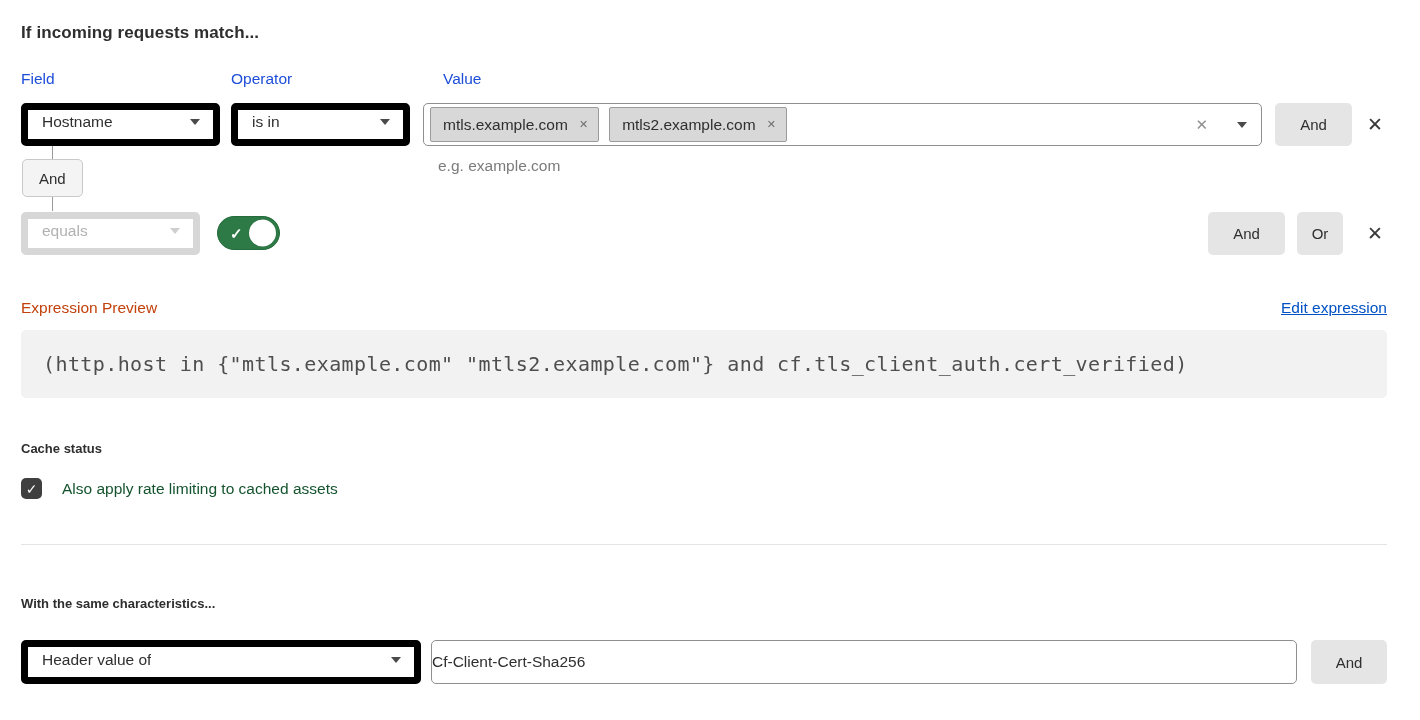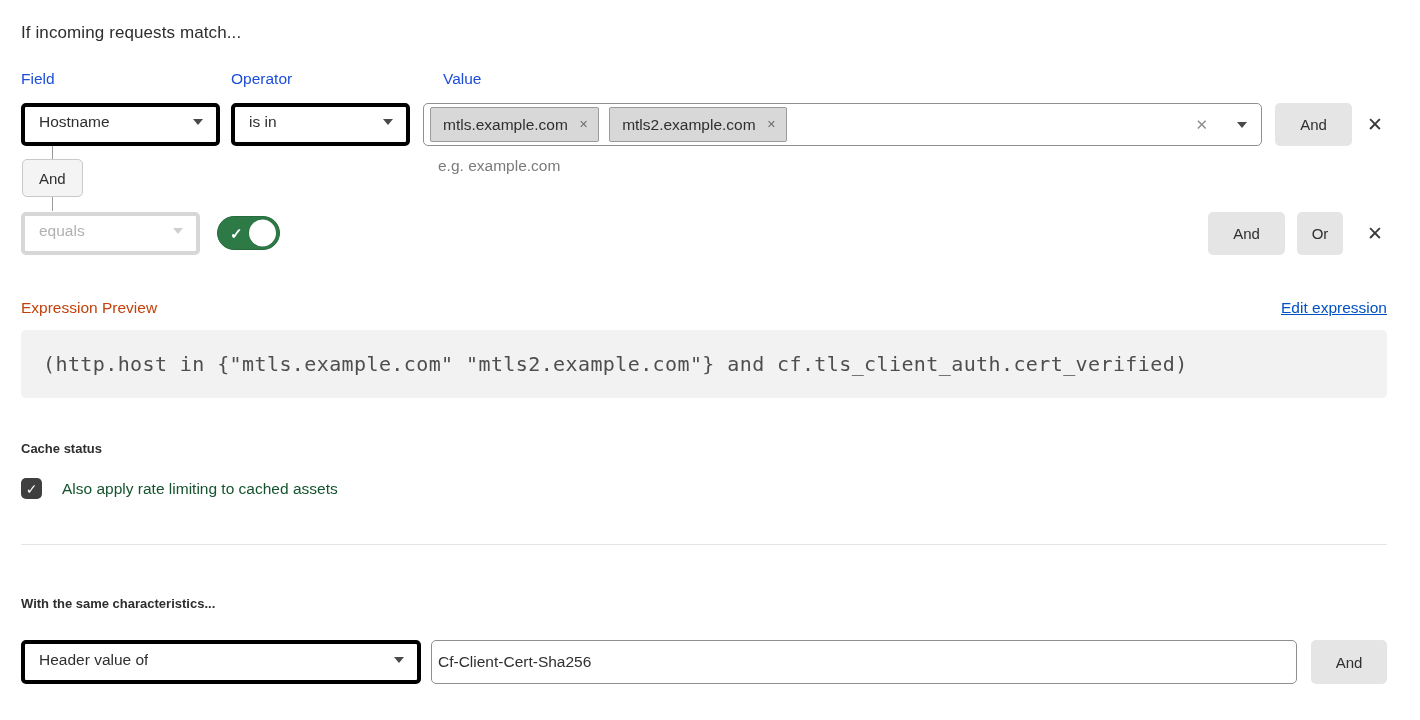--- a/index.html
+++ b/index.html
@@ -8,35 +8,35 @@
     width: 1420px; height: 720px;
     background: #ffffff;
     color: #313131;
     font-family: "Liberation Sans", sans-serif;
     font-size: 15px;
     overflow: hidden;
   }
   .container { padding: 23px 33px 0 21px; }
 
   .section-title {
-    font-size: 17px; font-weight: 400; color: #2e2e2e;
+    font-size: 17px; font-weight: 700; color: #2e2e2e;
     margin: 0 0 27px 0; letter-spacing: .1px;
   }
 
   
   .labels-row { display: flex; margin-bottom: 15px; color: #1d4ed8; font-size: 15.5px; }
   .lbl-field { width: 210px; }
   .lbl-operator { width: 212px; }
   .lbl-value { flex: 1; }
 
   
   .cond-row { display: flex; align-items: center; height: 43px; }
   .select {
     height: 43px; background: #fff;
-    border: 4px solid #000000; border-radius: 5px;
+    border: 7px solid #000000; border-radius: 5px;
     display: flex; align-items: center; justify-content: space-between;
     padding: 0 13px 5px 14px; cursor: pointer;
   }
   .select .txt { font-size: 15.5px; color: #2f2f2f; white-space: nowrap; overflow: hidden; }
   .select.disabled { border-color: #d7d7d7; cursor: default; }
   .select.disabled .txt { color: #b1b1b1; }
   .w-field { width: 199px; margin-right: 11px; }
   .w-op { width: 179px; margin-right: 13px; }
 
   .chev {
@@ -129,21 +129,21 @@
   .checkbox-label { font-size: 15.5px; color: #14532d; }
 
   .divider { border: none; border-top: 1px solid #e4e4e4; margin: 45px 0 0 0; }
 
   
   .h2-chars { margin-top: 51px; }
   .chars-row { display: flex; align-items: center; margin-top: 29px; height: 44px; }
   .w-char { width: 400px; margin-right: 10px; height: 44px; }
   .text-input {
     flex: 1; height: 44px; border: 1px solid #8f8f8f; border-radius: 5px;
-    padding: 0 6px; font-family: inherit; font-size: 15.5px; color: #2f2f2f;
+    padding: 0 0; font-family: inherit; font-size: 15.5px; color: #2f2f2f;
     margin-right: 14px; outline: none;
   }
   .chars-row .btn-and { width: 76px; height: 44px; }
 </style>
 </head>
 <body>
 
 <div class="container">
 
   <h1 class="section-title">If incoming requests match...</h1>

